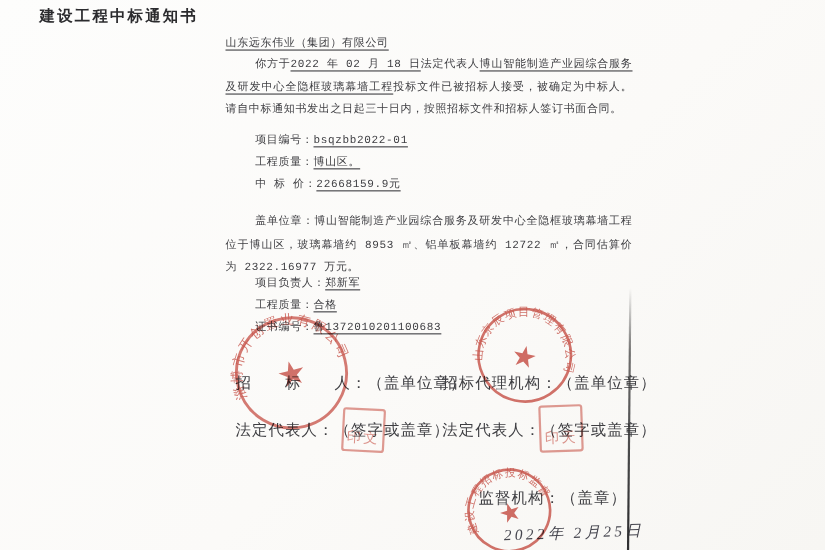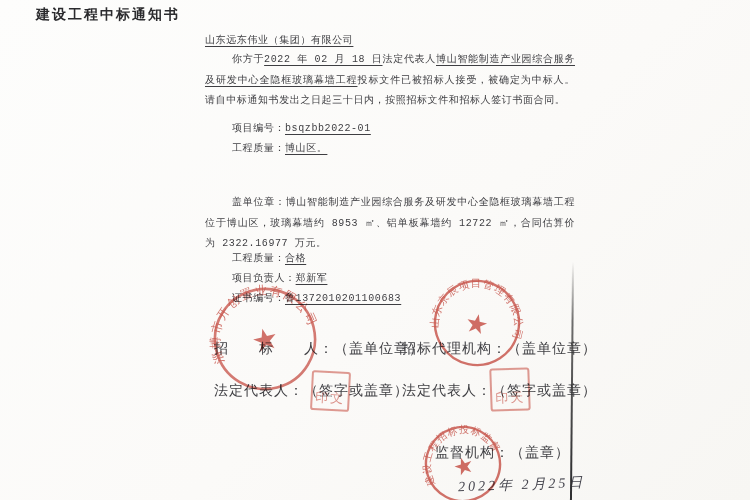--- a/index.html
+++ b/index.html
@@ -48,27 +48,28 @@
 
   <div class="abs doc-title">建设工程中标通知书</div>
 
   <div class="abs txt col u" style="top:31px;width:auto;">山东远东伟业（集团）有限公司</div>
 
   <div class="abs txt col para indent" style="top:50px;"><span>你方于</span><span class="u">2022 年 02 月 18 日</span><span>法定代表人</span><span class="u">博山智能制造产业园综合服务及研发中心全隐框玻璃幕墙工程</span><span>投标文件已被招标人接受，被确定为中标人。请自中标通知书发出之日起三十日内，按照招标文件和招标人签订书面合同。</span></div>
 
   <div class="abs txt col" style="top:119px;">
     <div class="line indent"><span>项目编号：</span><span class="u">bsqzbb2022-01</span></div>
     <div class="line indent"><span>工程质量：</span><span class="u">博山区。</span></div>
+    <div class="line indent"><span>中 标 价：</span><span class="u">22668159.9元</span></div>
   </div>
 
   <div class="abs txt col para indent" style="top:193px;"><span>盖单位章：</span><span>博山智能制造产业园综合服务及研发中心全隐框玻璃幕墙工程位于博山区，玻璃幕墙约 8953 ㎡、铝单板幕墙约 12722 ㎡，合同估算价为 2322.16977 万元。</span></div>
 
   <div class="abs txt col" style="top:249px;">
+    <div class="line indent"><span>项目负责人：</span><span class="u">郑新军</span></div>
     <div class="line indent"><span>工程质量：</span><span class="u">合格</span></div>
-    <div class="line indent"><span>项目负责人：</span><span class="u">郑新军</span></div>
     <div class="line indent"><span>证书编号：</span><span class="u">鲁1372010201100683</span></div>
   </div>
 
   <div class="abs sig" style="left:214px;top:340px;">招　　标　　人：（盖单位章）</div>
   <div class="abs sig" style="left:402px;top:340px;">招标代理机构：（盖单位章）</div>
 
   <div class="abs sig" style="left:214px;top:382px;">法定代表人：（签字或盖章）</div>
   <div class="abs sig" style="left:402px;top:382px;">法定代表人：（签字或盖章）</div>
 
   <div class="abs sig" style="left:435px;top:444px;">监督机构：（盖章）</div>

